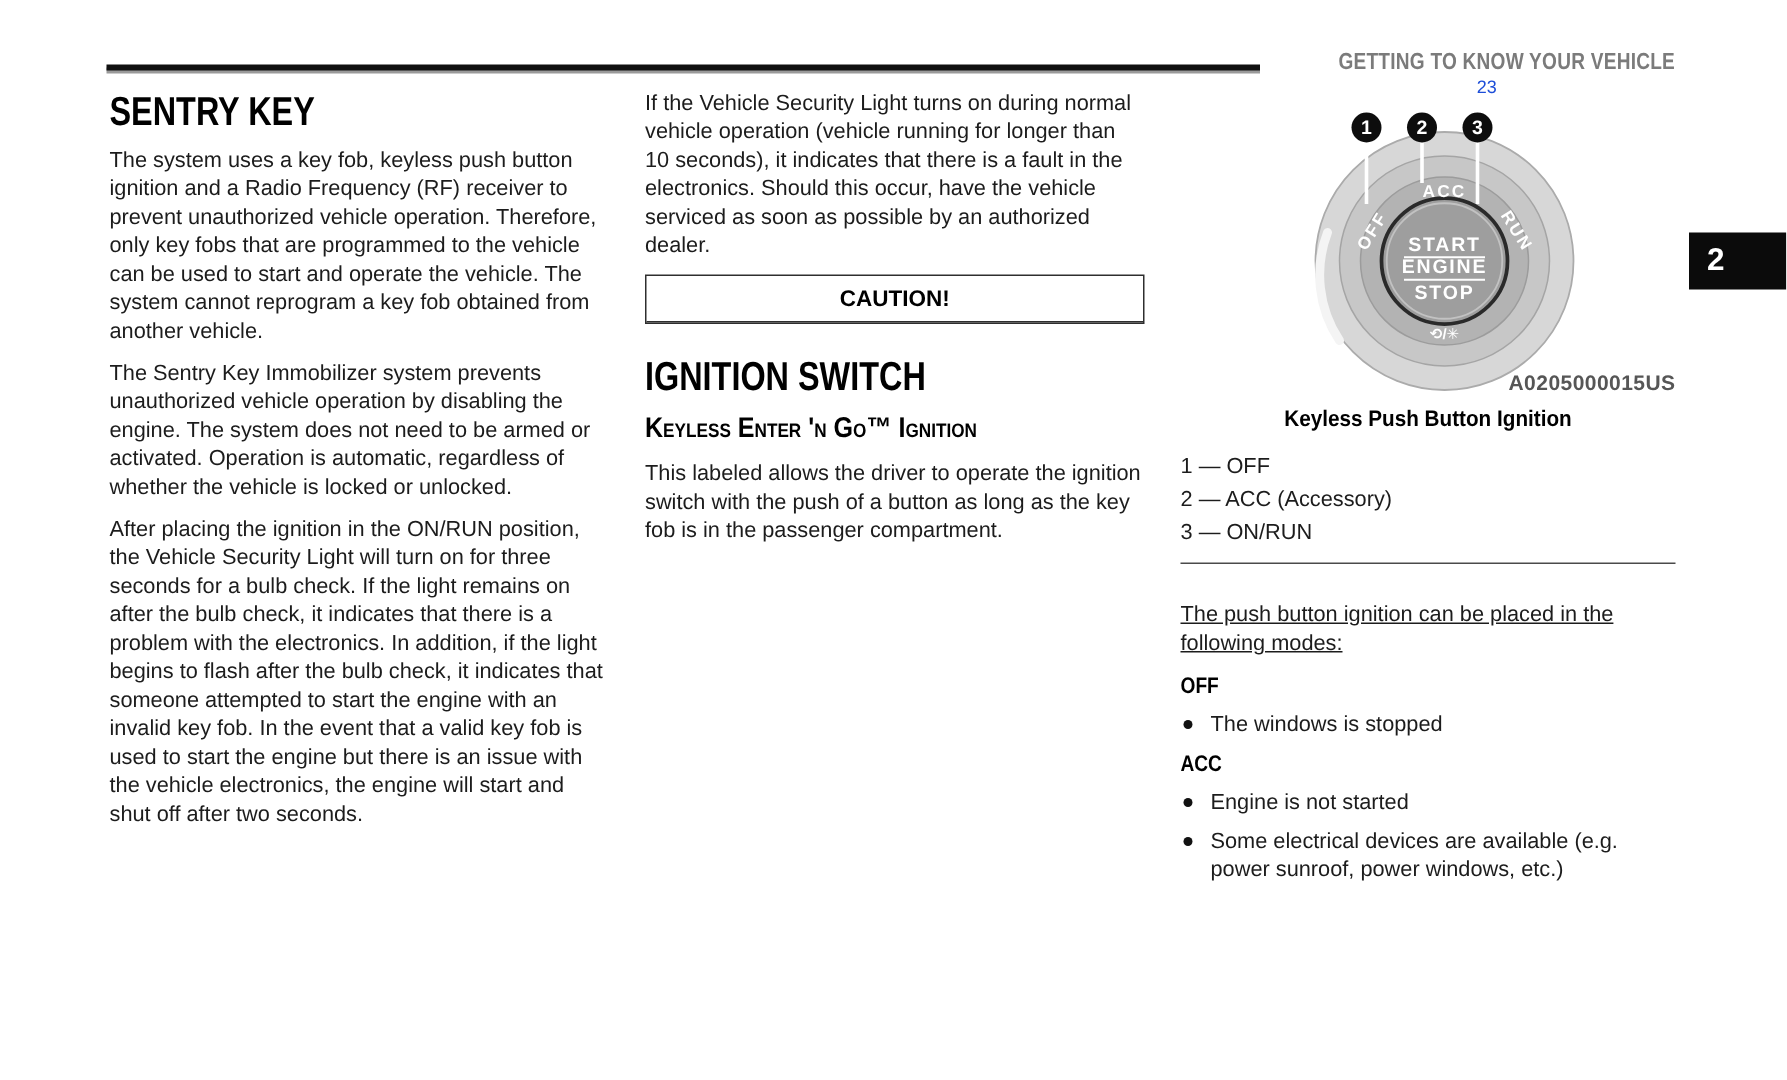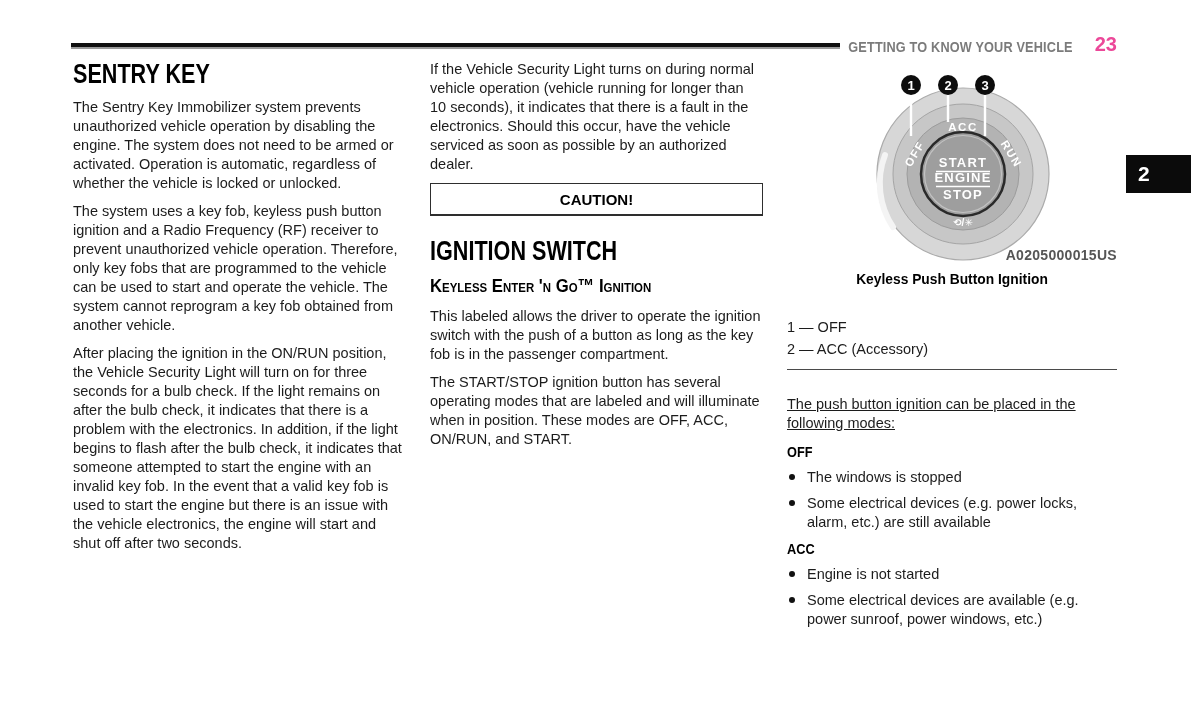--- a/index.html
+++ b/index.html
@@ -1,24 +1,24 @@
 <!DOCTYPE html>
 <html><head>
 <meta charset="utf-8">
 <style>
   html,body{margin:0;padding:0;background:#ffffff;}
   .page{position:relative;width:1191px;height:720px;background:#ffffff;overflow:hidden;
         font-family:"Liberation Sans","DejaVu Sans",sans-serif;color:#1c1c1c;}
   
   .hdr-rule{position:absolute;left:71px;top:43px;width:769px;height:4px;background:#101010;
             box-shadow:0 2px 0 #9a9a9a;}
-  .hdr{position:absolute;top:33px;right:74px;display:flex;align-items:flex-end;white-space:nowrap;}
+  .hdr{position:absolute;top:33px;right:74px;display:flex;align-items:center;white-space:nowrap;flex-direction:column;}
   .hdr-title{font-size:15.5px;font-weight:bold;color:#7b7b7b;letter-spacing:.2px;
              transform:scaleX(.82);transform-origin:right center;display:inline-block;}
-  .hdr-page{font-size:20px;font-weight:bold;color:#ec4899;margin-left:22px;}
+  .hdr-page{font-size:12px;font-weight:normal;color:#1d4ed8;margin-left:22px;}
   .chapter-tab{position:absolute;left:1126px;top:155px;width:65px;height:38px;background:#0b0b0b;
                color:#fff;font-size:21px;font-weight:bold;line-height:38px;padding-left:12px;box-sizing:border-box;}
   
   .col{position:absolute;top:60px;font-size:14.5px;line-height:19px;}
   .col-left{left:73px;width:330px;}
   .col-mid{left:430px;width:333px;}
   .col-right{left:787px;width:330px;}
   .col p{margin:0 0 9px 0;}
   h1.sec{font-size:27px;line-height:28px;font-weight:bold;color:#000;margin:0 0 10px 0;
          transform:scaleX(.8);transform-origin:left center;white-space:nowrap;letter-spacing:0;}
@@ -27,21 +27,21 @@
   
   .caution-box{border:1.5px solid #2e2e2e;margin:5px 0 21px 0;background:#fff;}
   .caution-title{font-size:15px;font-weight:bold;text-align:center;padding:6px 0 5px 0;
                  border-bottom:1.5px solid #2e2e2e;color:#000;}
   .caution-body{padding:7px 9px 9px 9px;}
   
   .figure-wrap{position:relative;margin-top:10px;}
   .fig-code{position:absolute;top:176px;right:0px;font-size:14px;font-weight:bold;color:#565656;letter-spacing:.3px;}
   .fig-caption{text-align:center;font-size:15px;font-weight:bold;color:#000;margin-top:-6px;
                transform:scaleX(.92);transform-origin:center;}
-  .legend{margin-top:28px;}
+  .legend{margin-top:11px;}
   .legend-item{line-height:22px;}
   .legend-divider{border:none;border-top:1.2px solid #4a4a4a;margin:9px 0 0 0;}
   .intro{margin-top:25px !important;text-decoration:underline;}
   .mode-heading{font-size:15px;font-weight:bold;color:#000;margin:5px 0 7px 0;
                 transform:scaleX(.85);transform-origin:left center;}
   .bullet{display:flex;margin:0 0 7px 0;}
   .bullet .dot{flex:0 0 auto;width:6px;height:6px;border-radius:50%;background:#111;margin:6px 12px 0 2px;}
 </style>
 </head>
 <body>
@@ -52,34 +52,33 @@
   <div class="hdr">
     <span class="hdr-title">GETTING TO KNOW YOUR VEHICLE</span>
     <span class="hdr-page">23</span>
   </div>
   <div class="chapter-tab">
     <span>2</span>
   </div>
 
   <div class="col col-left">
     <h1 class="sec">SENTRY KEY</h1>
+    <p>The system uses a key fob, keyless push button ignition and a Radio Frequency (RF) receiver to prevent unauthorized vehicle operation. Therefore, only key fobs that are programmed to the vehicle can be used to start and operate the vehicle. The system cannot reprogram a key fob obtained from another vehicle.</p>
     <p>The Sentry Key Immobilizer system prevents unauthorized vehicle operation by disabling the engine. The system does not need to be armed or activated. Operation is automatic, regardless of whether the vehicle is locked or unlocked.</p>
-    <p>The system uses a key fob, keyless push button ignition and a Radio Frequency (RF) receiver to prevent unauthorized vehicle operation. Therefore, only key fobs that are programmed to the vehicle can be used to start and operate the vehicle. The system cannot reprogram a key fob obtained from another vehicle.</p>
     <p>After placing the ignition in the ON/RUN position, the Vehicle Security Light will turn on for three seconds for a bulb check. If the light remains on after the bulb check, it indicates that there is a problem with the electronics. In addition, if the light begins to flash after the bulb check, it indicates that someone attempted to start the engine with an invalid key fob. In the event that a valid key fob is used to start the engine but there is an issue with the vehicle electronics, the engine will start and shut off after two seconds.</p>
   </div>
 
   <div class="col col-mid">
     <p>If the Vehicle Security Light turns on during normal vehicle operation (vehicle running for longer than 10 seconds), it indicates that there is a fault in the electronics. Should this occur, have the vehicle serviced as soon as possible by an authorized dealer.</p>
     <div class="caution-box">
       <div class="caution-title">CAUTION!</div>
     </div>
     <h1 class="sec" style="margin-top:15px;">IGNITION SWITCH</h1>
     <h2 class="sub">Keyless Enter 'n Go™ Ignition</h2>
     <p>This labeled allows the driver to operate the ignition switch with the push of a button as long as the key fob is in the passenger compartment.</p>
-    <p>The START/STOP ignition button has several operating modes that are labeled and will illuminate when in position. These modes are OFF, ACC, ON/RUN, and START.</p>
   </div>
 
   <div class="col col-right">
 
     <div class="figure-wrap">
       <svg width="330" height="200" viewBox="0 0 330 200">
 
         <circle cx="176" cy="104" r="86" fill="#d7d7d7" stroke="#ababab" stroke-width="1.2"></circle>
         <path d="M 106 157 A 79 79 0 0 1 98 85" fill="none" stroke="#f4f4f4" stroke-width="6" stroke-linecap="round"></path>
         <circle cx="176" cy="104" r="70" fill="#c7c7c7" stroke="#a5a5a5" stroke-width="1"></circle>
@@ -110,33 +109,30 @@
         <text x="198" y="19.5" text-anchor="middle" font-size="13" font-weight="bold" fill="#ffffff">3</text>
       </svg>
       <div class="fig-code">A0205000015US</div>
     </div>
 
     <div class="fig-caption">Keyless Push Button Ignition</div>
 
     <div class="legend">
       <div class="legend-item">1 — OFF</div>
       <div class="legend-item">2 — ACC (Accessory)</div>
+      <div class="legend-item">3 — ON/RUN</div>
     </div>
     <hr class="legend-divider">
 
     <p class="intro">The push button ignition can be placed in the following modes:</p>
 
     <div class="mode-heading">OFF</div>
     <div class="bullet">
       <span class="dot"></span>
       <span>The windows is stopped</span>
-    </div>
-    <div class="bullet">
-      <span class="dot"></span>
-      <span>Some electrical devices (e.g. power locks, alarm, etc.) are still available</span>
     </div>
 
     <div class="mode-heading">ACC</div>
     <div class="bullet">
       <span class="dot"></span>
       <span>Engine is not started</span>
     </div>
     <div class="bullet">
       <span class="dot"></span>
       <span>Some electrical devices are available (e.g. power sunroof, power windows, etc.)</span>

